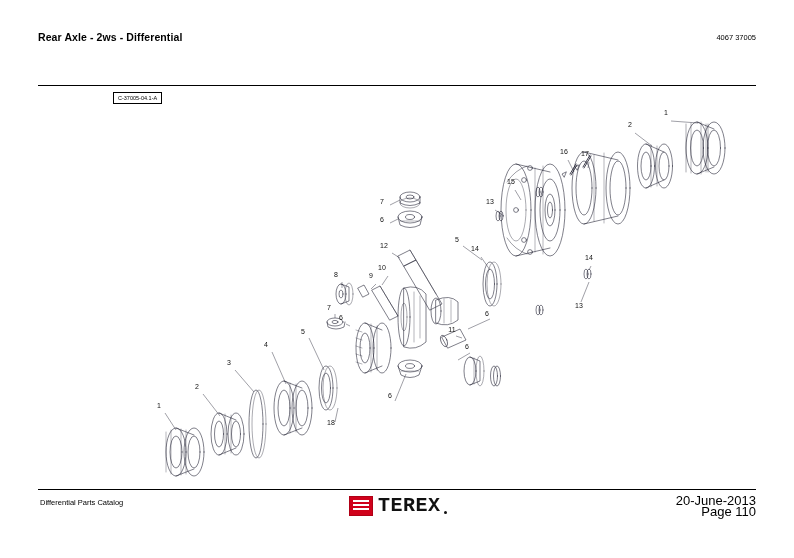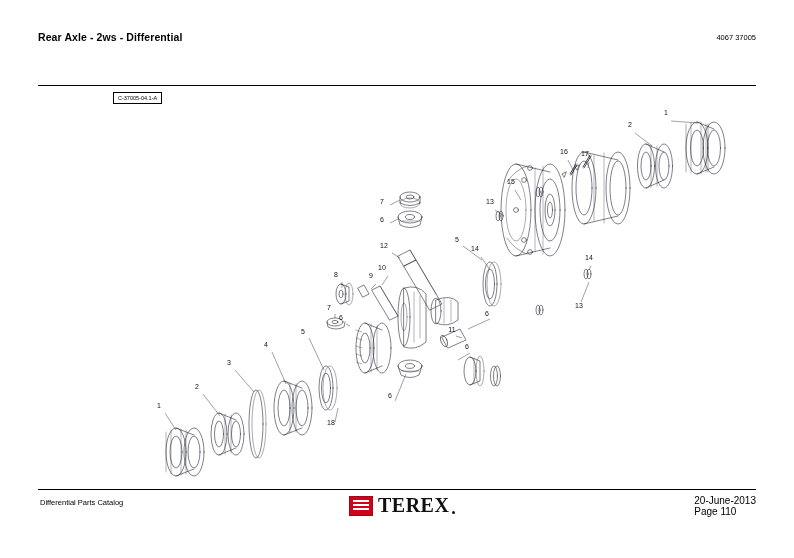--- a/index.html
+++ b/index.html
@@ -71,22 +71,22 @@
     position: absolute;
     left: 40px;
     top: 498px;
     font-size: 7.5px;
     white-space: nowrap;
   }
   .ftr-right {
     position: absolute;
     right: 38px;
     top: 495px;
-    font-size: 10px;
-    text-align: left;
+    font-size: 13px;
+    text-align: right;
     line-height: 11px;
     white-space: nowrap;
   }
   .logo {
     position: absolute;
     left: 349px;
     top: 494px;
     display: flex;
     align-items: center;
     gap: 5px;
@@ -107,21 +107,21 @@
     width: 16px;
     height: 2.5px;
     background: #fff;
     box-shadow: 0 4px 0 0 #fff, 0 8px 0 0 #fff;
   }
   .logo-text {
     font-size: 20px;
     font-weight: bold;
     letter-spacing: 0.5px;
     color: #111;
-    font-family: Liberation Serif, serif;
+    font-family: Liberation Mono, monospace;
   }
   .logo-dot {
     width: 3px;
     height: 3px;
     background: #111;
     border-radius: 50%;
     align-self: flex-end;
     margin-bottom: 3px;
     margin-left: -2px;
   }

